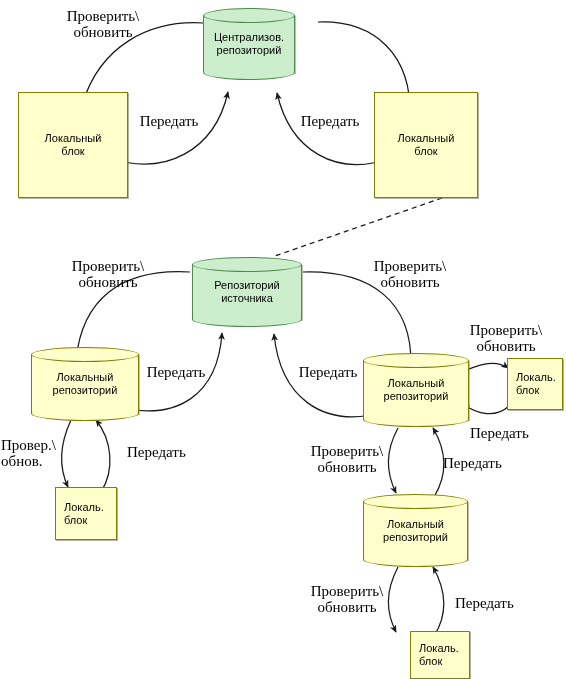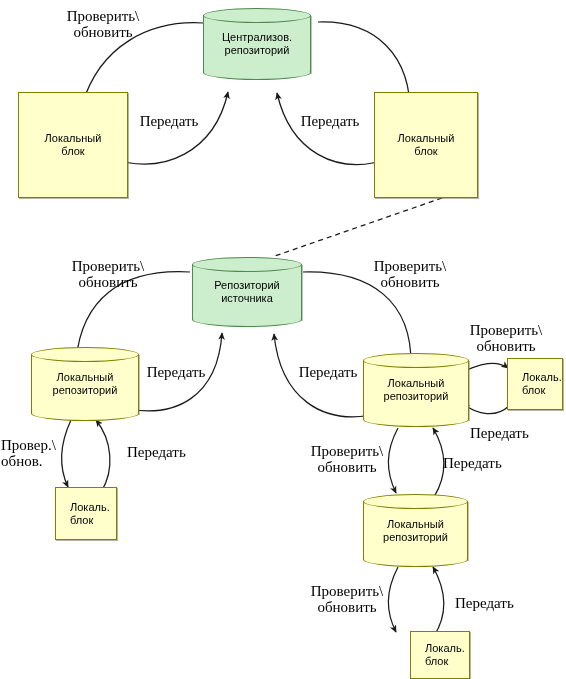--- a/index.html
+++ b/index.html
@@ -27,21 +27,21 @@
     box-sizing:border-box;
     background:#ffffcc;
     border:1px solid #808000;
     box-shadow:1px 1px 0 rgba(120,120,90,.55);
     display:flex;
     align-items:center;
     justify-content:flex-start;
     z-index:3;
   }
   .box .lbl{
-    padding-left:14px;
+    padding-left:8px;
     font-size:11px;
     line-height:13px;
     color:#000;
     white-space:pre-line;
   }
   .box.center .lbl{
     width:100%;
     text-align:center;
     padding-left:0;
   }
@@ -149,21 +149,21 @@
       <path d="M398,428 C385,452 386,472 396,493" marker-end="url(#ah)"></path>
 
       <path d="M434,497 C448,474 446,450 433,428" marker-end="url(#ah)"></path>
 
       <path d="M398,567 C385,592 386,612 396,632" marker-end="url(#ah)"></path>
 
       <path d="M434,636 C448,614 446,590 433,567" marker-end="url(#ah)"></path>
     </g>
   </svg>
 
-  <div class="cyl green" style="left:203px;top:8px;width:108px;height:72px;">
+  <div class="cyl green" style="left:203px;top:8px;width:92px;height:72px;">
     <div class="body"></div>
     <div class="bot"></div>
     <div class="top"></div>
     <div class="lbl">Централизов.
 репозиторий</div>
   </div>
 
   <div class="box center" style="left:18px;top:92px;width:110px;height:106px;">
     <div class="lbl">Локальный
 блок</div>

